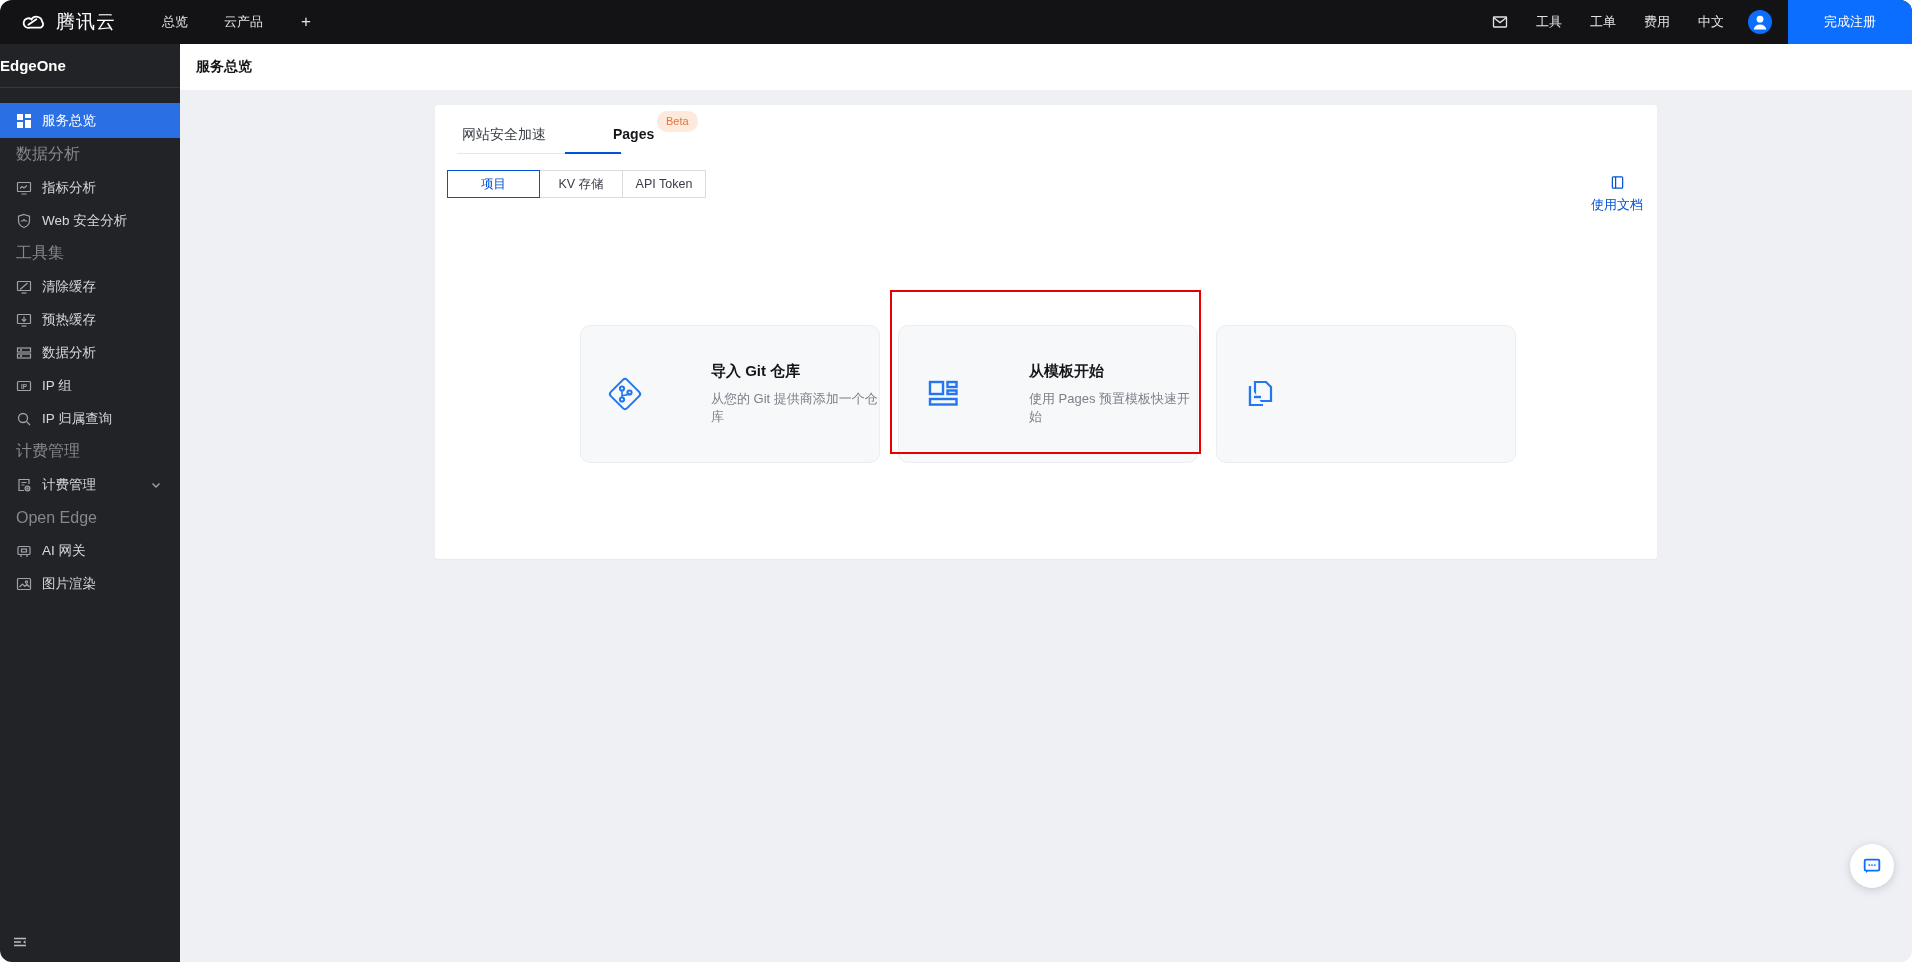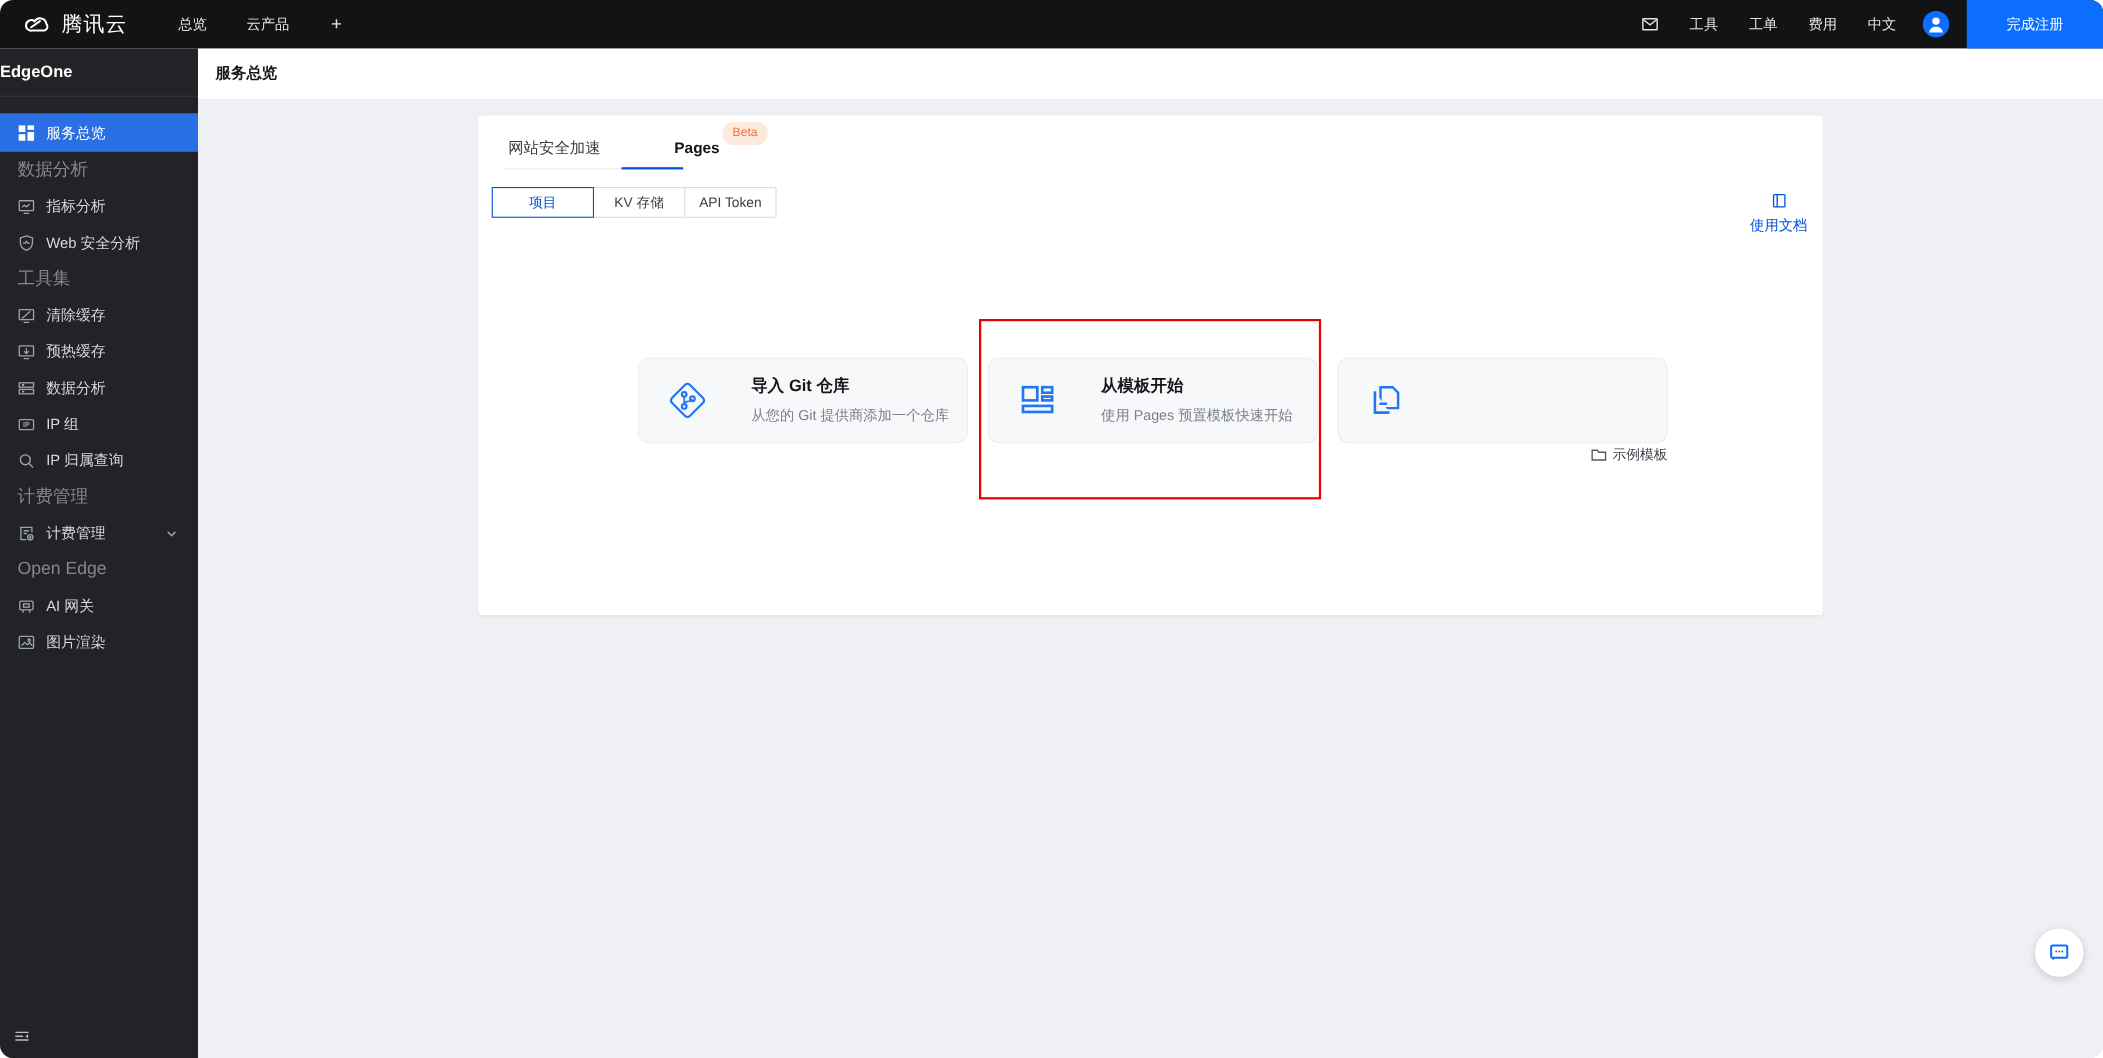--- a/index.html
+++ b/index.html
@@ -48,21 +48,21 @@
   .segmented { position:absolute; left:12px; top:65px; display:flex; }
   .seg-btn { height:28px; padding:0 10px; min-width:84px; background:#fff; border:1px solid #dcdcdc; color:#3a3d45; font-size:12.5px; cursor:pointer; margin-left:-1px; text-align:center; }
   .seg-btn:first-child { margin-left:0; }
   .seg-btn.active { border-color:#0052d9; color:#0052d9; z-index:2; position:relative; min-width:93px; }
 
   .doc-link { position:absolute; right:14px; top:70px; display:flex; align-items:center; gap:6px; color:#0052d9; font-size:13px; cursor:pointer;flex-direction:column; }
 
   .sample-link { position:absolute; right:141px; top:300px; display:flex; align-items:center; gap:5px; color:#3a3d45; font-size:12.5px; cursor:pointer; }
 
   .cards { position:absolute; left:0; top:220px; width:100%; height:107px; }
-  .card { position:absolute; top:0; width:300px; height:78px; background:#f7f8fa; border:1px solid #ebedf1; border-radius:10px; display:flex; align-items:center; padding-left:24px; cursor:pointer; }
+  .card { position:absolute; top:0; width:300px; height:138px; background:#f7f8fa; border:1px solid #ebedf1; border-radius:10px; display:flex; align-items:center; padding-left:24px; cursor:pointer;gap:28px; }
   .card-1 { left:145px; } .card-2 { left:463px; } .card-3 { left:781px; }
   .card-icon { width:40px; height:40px; color:#2276f0; flex:none; display:flex; }
   .card-text { margin-left:38px; }
   .card-title { font-size:15px; font-weight:bold; color:#15161a; margin-bottom:9px; }
   .card-desc { font-size:13px; color:#7b7f88; }
 
   .highlight-box { position:absolute; left:455px; top:185px; width:311px; height:164px; border:2px solid #e60000; pointer-events:none; z-index:5; }
 
   .chat-fab { position:absolute; left:1850px; top:844px; width:44px; height:44px; border-radius:50%; background:#fff; box-shadow:0 2px 8px rgba(20,30,50,.18); display:flex; align-items:center; justify-content:center; color:#0b6eff; cursor:pointer; z-index:30; }
 </style>

